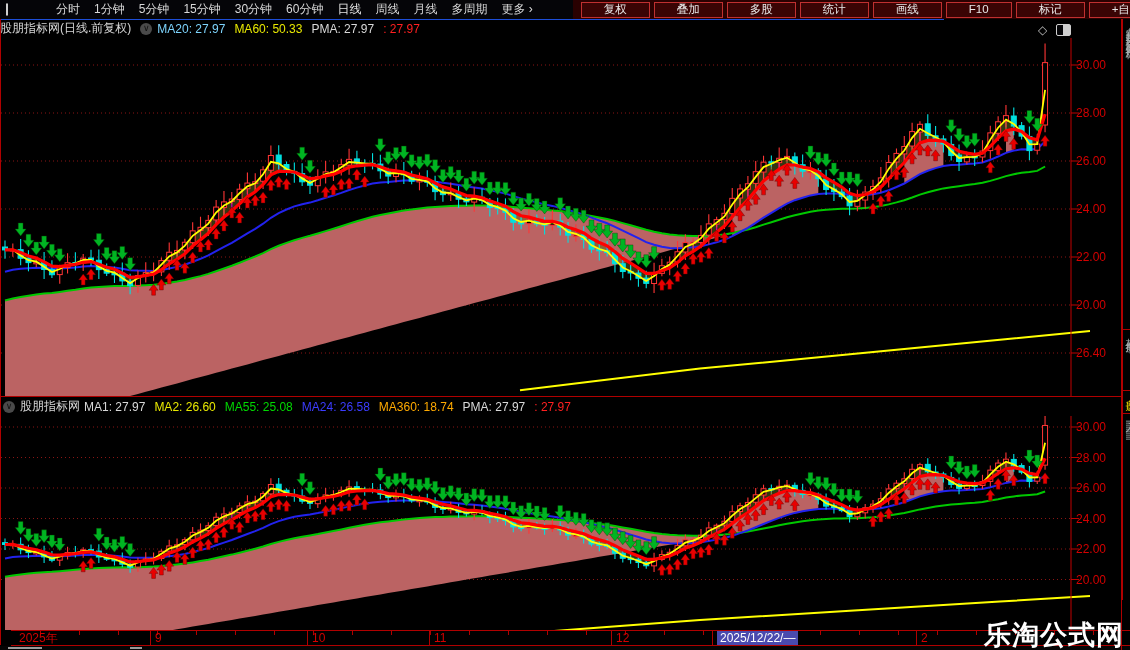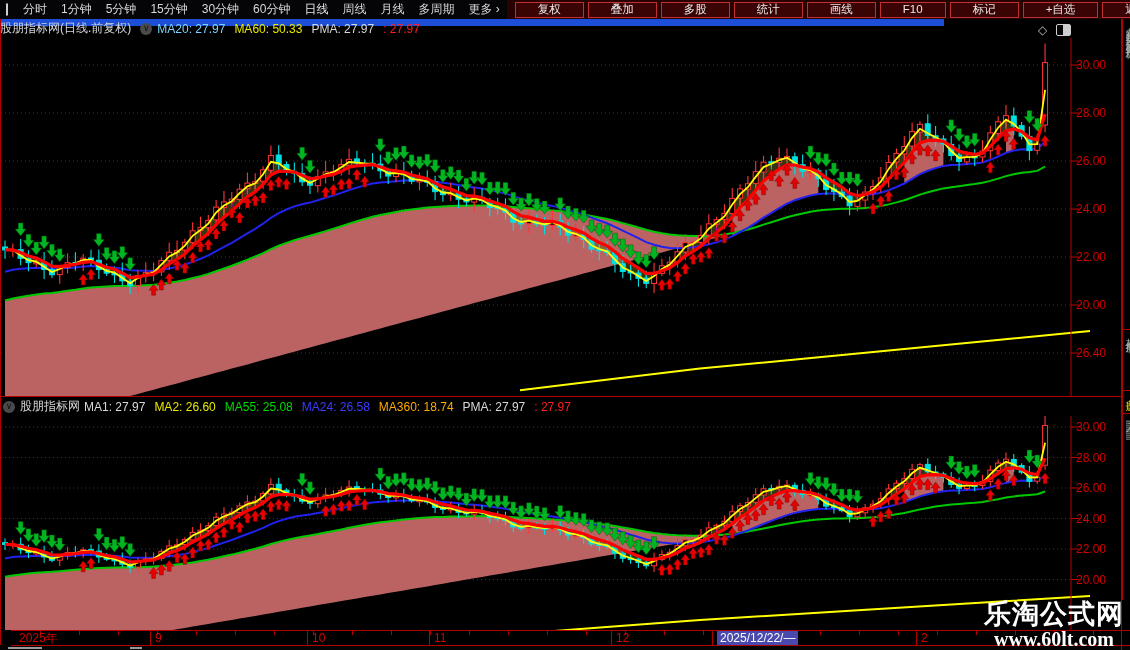--- a/index.html
+++ b/index.html
@@ -1,20 +1,20 @@
 <!DOCTYPE html>
 <html><head>
 <meta charset="utf-8">
 <style>
   html,body{margin:0;padding:0;background:#000;}
   #app{position:relative;width:1130px;height:650px;background:#000;overflow:hidden;
        font-family:"Liberation Sans",sans-serif;-webkit-font-smoothing:none;}
   
   #menubar{position:absolute;left:0;top:0;width:944px;height:19px;background:#050508;
-           display:flex;align-items:center;border-bottom:7px solid #1d4ed8;}
+           display:flex;align-items:center;border-bottom:1px solid #1d4ed8;gap:33px;}
   .mb-icon{width:15px;height:11px;border:1px solid #cfcfcf;border-radius:3px;margin:0 8px 0 6px;
            background:linear-gradient(90deg,#cfcfcf 0 50%,#050508 50% 100%);}
   .mitem{color:#d8d8d8;font-size:12px;margin:0 7px;white-space:nowrap;cursor:default;}
   .mitem.active{color:#e5e5e5;}
   #menu-right{margin-left:auto;display:flex;align-items:center;gap:4px;background:#2a0101;
               height:19px;padding:0 6px 0 8px;}
   .rbtn{background:#3a0404;border:1px solid #c03030;color:#e8e8e8;font-size:11.5px;
         height:14px;line-height:13px;padding:0 22px;white-space:nowrap;}
   
   .titlerow{position:absolute;left:0;width:1120px;height:17px;display:flex;align-items:center;
@@ -1202,15 +1202,14 @@
       <div class="rseg" style="height: 60px; color: rgb(168, 176, 176);">其他提示</div>
       <div class="rseg" style="height: 22px; color: rgb(232, 216, 0);">自选</div>
       <div class="rseg" style="height: 186px; color: rgb(168, 176, 176);">入一一一一一一一一一一</div>
     </div>
 
   <div class="vline" style="left:0;top:19px;width:1px;height:626px;"></div>
   <div class="vline" style="left:1121px;top:19px;width:1px;height:631px;"></div>
 
   <div id="watermark">
     <div id="wm1">乐淘公式网</div>
-    <div id="wm2">www.60lt.com</div>
   </div>
 </div>
 
 </body></html>

